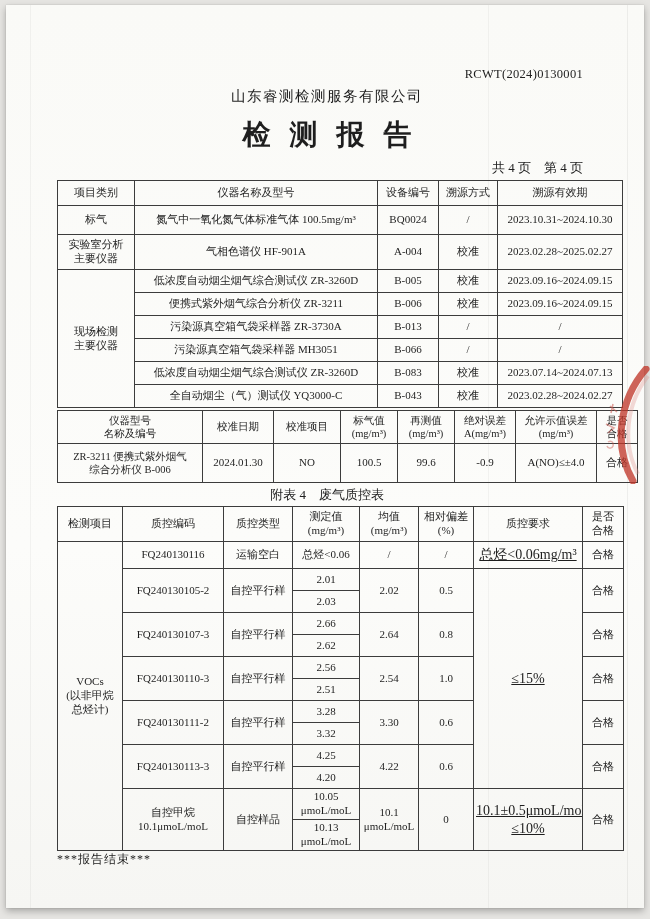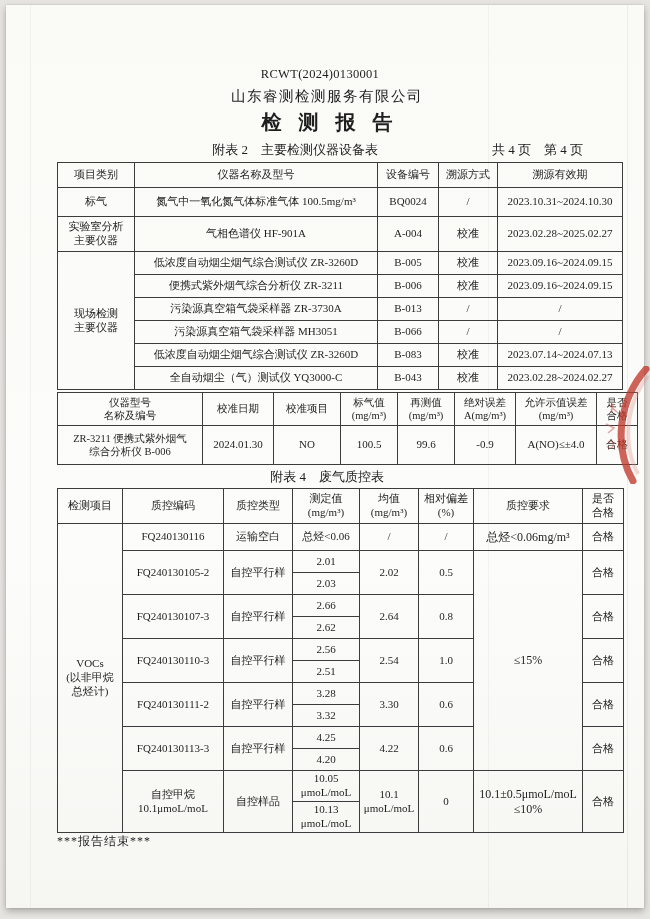--- a/index.html
+++ b/index.html
@@ -10,23 +10,23 @@
     color:#1e1e1e;
   }
   .paper{
     position:absolute;left:6px;top:5px;width:638px;height:903px;
     background:linear-gradient(180deg,#fafaf7 0%,#fcfcfa 60%,#f6f6f3 100%);
     box-shadow:0 3px 7px rgba(0,0,0,0.28), 0 0 1px rgba(0,0,0,0.2);
   }
   .scanline-v{position:absolute;top:0;bottom:0;width:1px;background:rgba(60,60,60,0.05);}
   .content{position:absolute;left:57px;top:5px;width:540px;}
 
-  .report-no{margin:62px 14px 0 0;text-align:center;font-size:12.5px;letter-spacing:.3px;}
+  .report-no{margin:62px 14px 0 0;text-align:right;font-size:12.5px;letter-spacing:.3px;}
   .company{margin-top:5px;text-align:center;font-size:14.5px;letter-spacing:1.5px;}
-  .doc-title{margin-top:3px;text-align:center;font-size:20px;font-weight:bold;letter-spacing:6px;text-indent:6px;}
+  .doc-title{margin-top:10px;text-align:center;font-size:28px;font-weight:bold;letter-spacing:6px;text-indent:6px;}
 
   .caption-row{position:relative;height:19px;margin-top:5px;font-size:13px;}
   .caption-center{position:absolute;left:0;right:64px;text-align:center;}
   .page-info{position:absolute;right:14px;top:0;}
 
   .caption{margin-top:3px;text-align:center;font-size:13px;}
 
   table{border-collapse:collapse;table-layout:fixed;margin-top:2px;padding-left:42px;}
   td,th{border:1px solid #3c3c3c;text-align:center;vertical-align:middle;
         padding:0 2px;font-weight:normal;font-size:11px;line-height:1.25;
@@ -45,21 +45,21 @@
   .t3 .drow td{height:38px;}
   .t3 .drow .inst{font-size:10.5px;}
 
   .t4{width:526px;}
   .t4 .c0{width:60px}.t4 .c1{width:96px}.t4 .c2{width:64px}.t4 .c3{width:62px}
   .t4 .c4{width:54px}.t4 .c5{width:50px}.t4 .c6{width:104px}.t4 .c7{width:36px}
   .t4 .hrow td{height:34px;}
   .t4 td{height:21px;}
   .t4 .r1 td{height:26px;}
   .t4 .sub-big td{height:30px;}
-  .t4 .req{font-size:12px;}
+  .t4 .req{font-size:14px;text-decoration:underline;}
 
   .end-note{margin-top:0;text-align:left;font-size:12px;letter-spacing:1px;}
 
   .seal{position:absolute;left:596px;top:366px;width:54px;height:118px;pointer-events:none;}
 </style>
 </head>
 <body>
 
 <div class="paper">
   <div class="scanline-v" style="left:24px"></div>
@@ -67,21 +67,20 @@
   <div class="scanline-v" style="left:621px;background:rgba(60,60,60,0.07)"></div>
 </div>
 
 <div class="content">
 
   <div class="report-no">RCWT(2024)0130001</div>
   <div class="company">山东睿测检测服务有限公司</div>
   <div class="doc-title">检 测 报 告</div>
 
   <div class="caption-row">
-    <span class="caption-center">附表 2　主要检测仪器设备表</span>
     <span class="page-info">共 4 页　第 4 页</span>
   </div>
 
   <table class="t2">
     <tbody>
         <tr class="hrow">
       <td class="c0">项目类别</td>
       <td class="c1">仪器名称及型号</td>
       <td class="c2">设备编号</td>
       <td class="c3">溯源方式</td>

